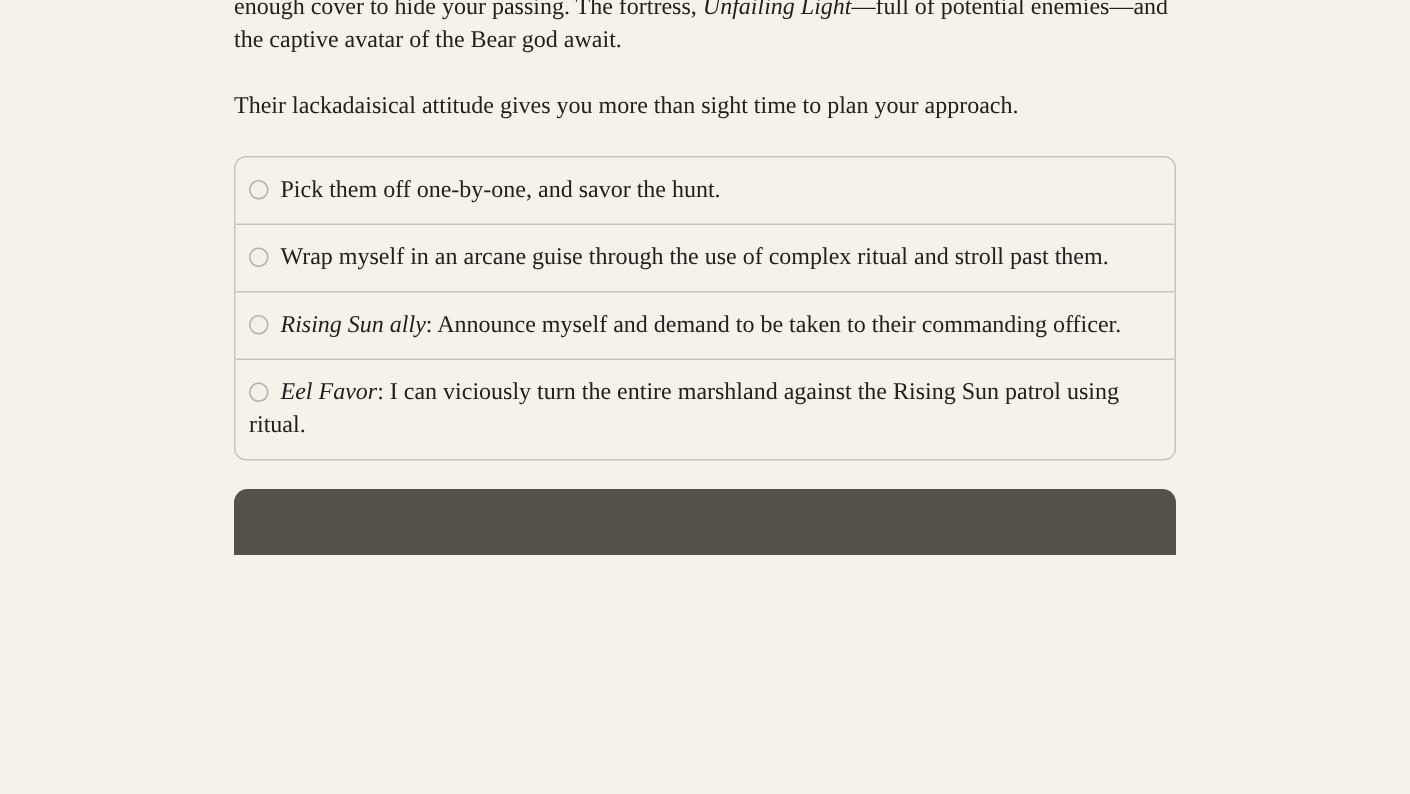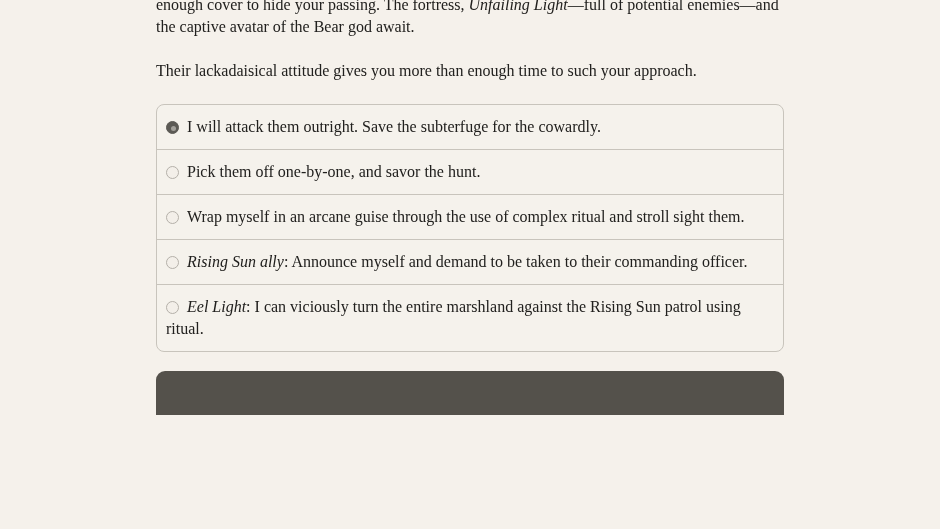--- a/index.html
+++ b/index.html
@@ -72,43 +72,40 @@
     cursor: pointer;
   }
 </style>
 </head>
 <body>
 
 <div class="content">
 
   <div class="story">
     <p><span>enough cover to hide your passing. The fortress, </span><em>Unfailing Light</em><span>—full of potential enemies—and the captive avatar of the Bear god await.</span></p>
-    <p>Their lackadaisical attitude gives you more than enough time to such your approach.</p>
+    <p>Their lackadaisical attitude gives you more than sight time to plan your approach.</p>
   </div>
 
   <div class="choice-box">
 
-    <label class="choice-row">
-      <span class="radio selected"></span><span>I will attack them outright. Save the subterfuge for the cowardly.</span>
-    </label>
 
     <label class="choice-row">
       <span class="radio"></span><span>Pick them off one-by-one, and savor the hunt.</span>
     </label>
 
 
     <label class="choice-row">
-      <span class="radio"></span><span>Wrap myself in an arcane guise through the use of complex ritual and stroll sight them.</span>
+      <span class="radio"></span><span>Wrap myself in an arcane guise through the use of complex ritual and stroll past them.</span>
     </label>
 
     <label class="choice-row">
       <span class="radio"></span><em>Rising Sun ally</em><span>: Announce myself and demand to be taken to their commanding officer.</span>
     </label>
 
     <label class="choice-row">
-      <span class="radio"></span><em>Eel Light</em><span>: I can viciously turn the entire marshland against the Rising Sun patrol using ritual.</span>
+      <span class="radio"></span><em>Eel Favor</em><span>: I can viciously turn the entire marshland against the Rising Sun patrol using ritual.</span>
     </label>
 
   </div>
 
   <button class="next-button"></button>
 
 </div>
 
 </body></html>

